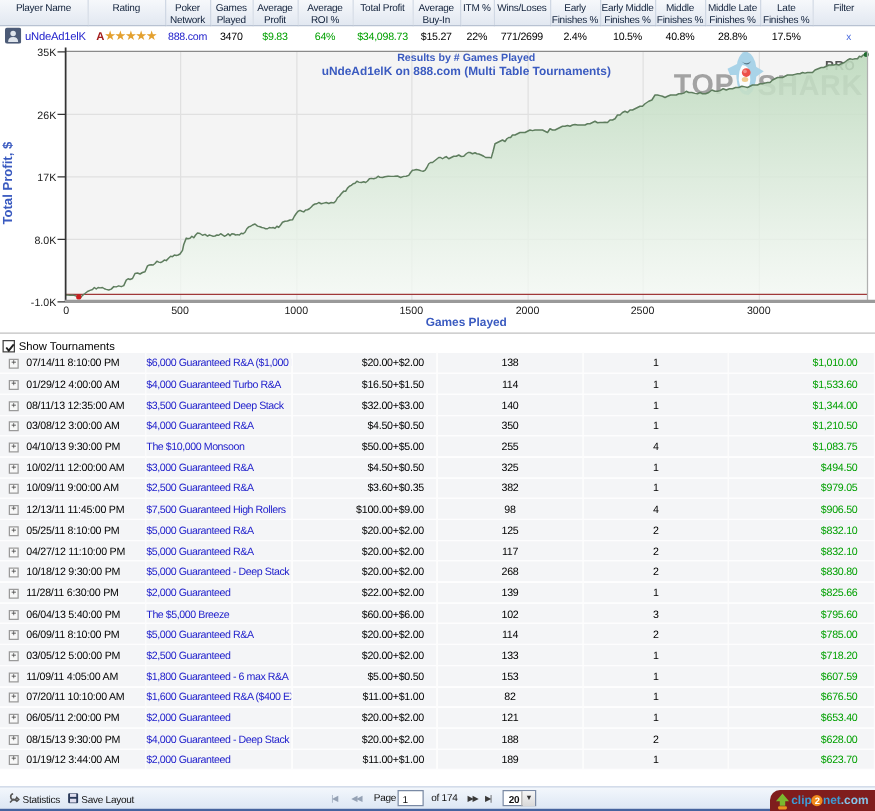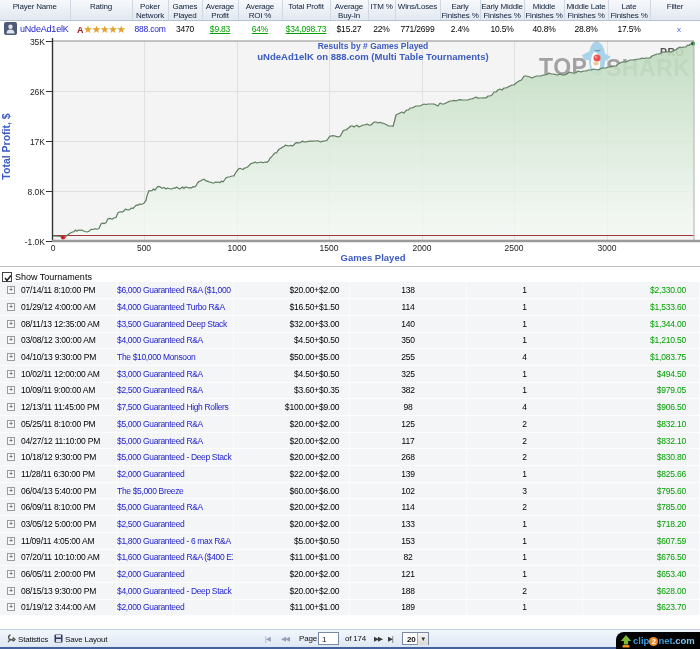--- a/index.html
+++ b/index.html
@@ -1,21 +1,21 @@
 <!DOCTYPE html>
 <html><head><meta charset="utf-8"><style>
 * { margin:0; padding:0; box-sizing:border-box; }
 html,body { width:700px; height:649px; background:#fff; font-family:"Liberation Sans", sans-serif; position:relative; overflow:hidden; }
 
 
 #toptable { position:absolute; left:0; top:0; width:700px; border-collapse:collapse; table-layout:fixed; }
 #toptable th { white-space:nowrap; overflow:hidden; background:linear-gradient(#f6f8fb,#e2e8f1); border-right:1px solid #d0d8e4; border-bottom:1px solid #b8c2d2;
   font-size:8px; font-weight:normal; color:#10203a; text-align:center; height:20px; letter-spacing:-0.2px; vertical-align:top; padding-top:3px; line-height:8.5px; }
 #toptable td { white-space:nowrap; overflow:hidden; font-size:8.5px; letter-spacing:-0.2px; color:#000; text-align:center; height:16px; vertical-align:middle; background:#fff; }
-#toptable td.green, #toptable span.green { color:#00a000;text-decoration:underline; }
+#toptable td.green, #toptable span.green { color:#00a000; }
 #toptable td.blue, .blue { color:#2222cc; }
 .red { color:#a31c1c; font-weight:bold; }
 #pname { text-align:left !important; }
 .star { color:#e3a02f; font-size:10.5px; letter-spacing:-1.1px; }
 
 
 #chartsvg { position:absolute; left:0; top:0; }
 
 
 #showt { position:absolute; left:2px; top:272px; font-size:9px; color:#000; }
@@ -39,21 +39,21 @@
 
 #bbar { position:absolute; left:0; top:629px; width:700px; height:20px; background:linear-gradient(#f3f7fc,#dde7f4); border-top:1px solid #c5d1e3; border-bottom:2px solid #44639e; font-size:8px; color:#111; letter-spacing:-0.2px; }
 #bbar .itm { position:absolute; top:4px; }
 #pagebox { position:absolute; left:318px; top:2px; width:21px; height:13px; border:1px solid #7a8aa5; background:#fff; font-size:8px; padding-left:3px; line-height:13px; }
 #ddl { position:absolute; left:402px; top:2px; width:27px; height:13px; border:1px solid #7a8aa5; background:#fff; font-size:8px; line-height:13px; padding-left:4px;font-weight:bold; }
 #ddlbtn { position:absolute; right:0; top:0; width:11px; height:12px; background:linear-gradient(#f6f6f6,#d8d8d8); border-left:1px solid #aaa; font-size:6px; text-align:center; line-height:12px; color:#333; }
 .pgarrow { color:#95a2b5; font-size:6.5px; letter-spacing:-1px; }
 .pgarrow2 { color:#3a3a3a; font-size:6.5px; letter-spacing:-1px; }
 
 
-#c2n { position:absolute; right:0px; top:632px; width:84px; height:17px; background:#000000; border-radius:8px 0 0 0; }
+#c2n { position:absolute; right:0px; top:632px; width:84px; height:17px; background:#7f1d1d; border-radius:8px 0 0 0; }
 #c2n .t { position:absolute; left:17px; top:3px; font-size:9.5px; font-weight:bold; color:#3d9bd5; white-space:nowrap; }
 </style></head>
 <body>
 
 <svg id="chartsvg" width="700" height="270" viewBox="0 0 700 270">
   <defs>
     <linearGradient id="gfill" x1="0" y1="41" x2="0" y2="236" gradientUnits="userSpaceOnUse">
       <stop offset="0" stop-color="#bcd9bc" stop-opacity="0.9"></stop>
       <stop offset="1" stop-color="#f5faf5" stop-opacity="0.75"></stop>
     </linearGradient>
@@ -186,21 +186,21 @@
       </svg></span>Show Tournaments</div>
 
 <table id="ttable">
 <tbody>
 <tr>
         <td class="dcell"><span class="exp">+</span><span class="dt">07/14/11 8:10:00 PM</span></td>
         <td class="gcell"><span class="lnk">$6,000 Guaranteed R&amp;A ($1,000 EXTRA!!!)</span></td>
         <td class="bcell">$20.00+$2.00</td>
         <td class="ecell">138</td>
         <td class="rcell">1</td>
-        <td class="pcell">$2,330.00</td>
+        <td class="pcell">$1,010.00</td>
       </tr>
 <tr>
         <td class="dcell"><span class="exp">+</span><span class="dt">01/29/12 4:00:00 AM</span></td>
         <td class="gcell"><span class="lnk">$4,000 Guaranteed Turbo R&amp;A</span></td>
         <td class="bcell">$16.50+$1.50</td>
         <td class="ecell">114</td>
         <td class="rcell">1</td>
         <td class="pcell">$1,533.60</td>
       </tr>
 <tr>

